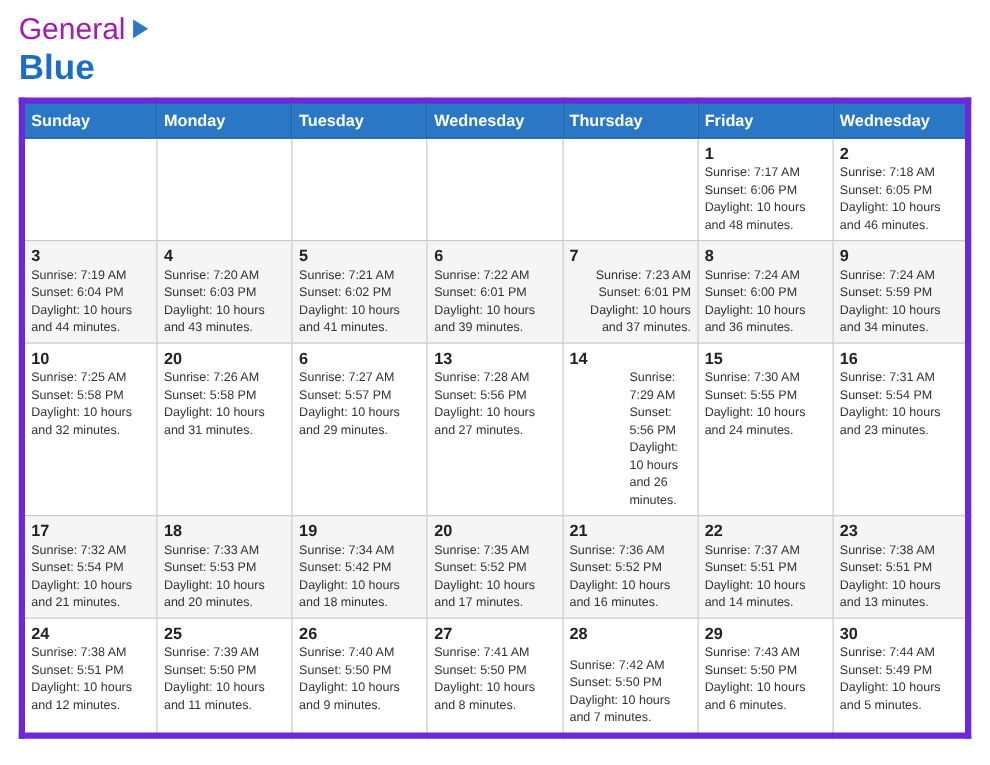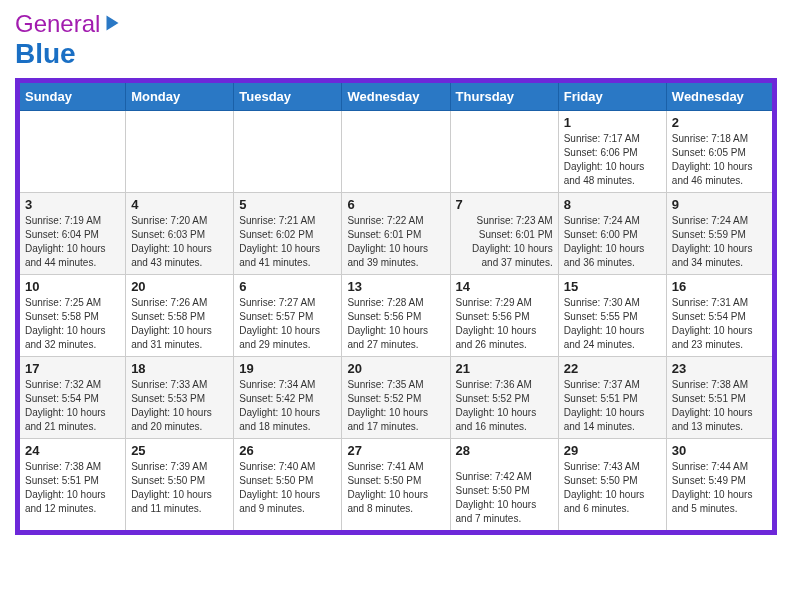--- a/index.html
+++ b/index.html
@@ -211,21 +211,21 @@
           </td>
           <td>
             <span class="day-num">13</span>
             <div class="day-info" style="white-space: pre-line;">Sunrise: 7:28 AM
 Sunset: 5:56 PM
 Daylight: 10 hours
 and 27 minutes.</div>
           </td>
           <td>
             <span class="day-num">14</span>
-            <div class="day-info" style="white-space: pre-line;">Sunrise: 7:29 AM
+            <div class="day-info" style="white-space: pre-line; margin-left: 48px;">Sunrise: 7:29 AM
 Sunset: 5:56 PM
 Daylight: 10 hours
 and 26 minutes.</div>
           </td>
           <td>
             <span class="day-num">15</span>
             <div class="day-info" style="white-space: pre-line;">Sunrise: 7:30 AM
 Sunset: 5:55 PM
 Daylight: 10 hours
 and 24 minutes.</div>

